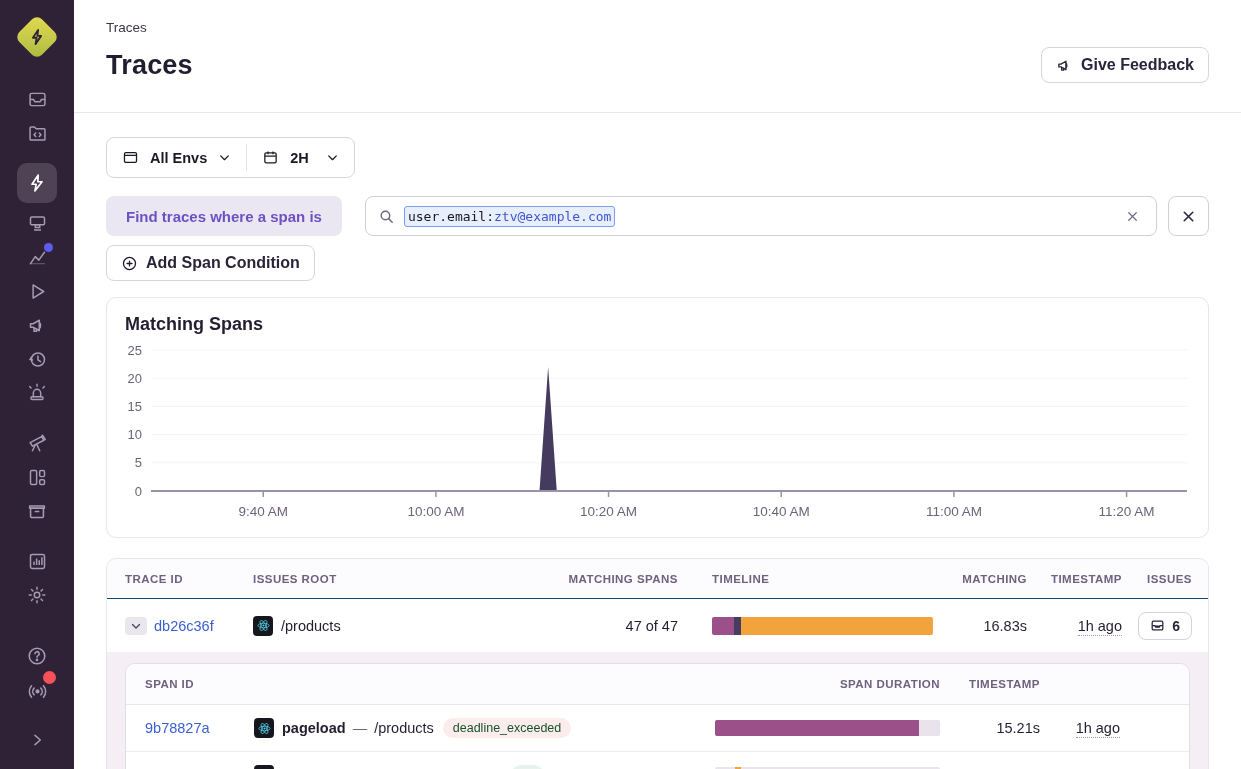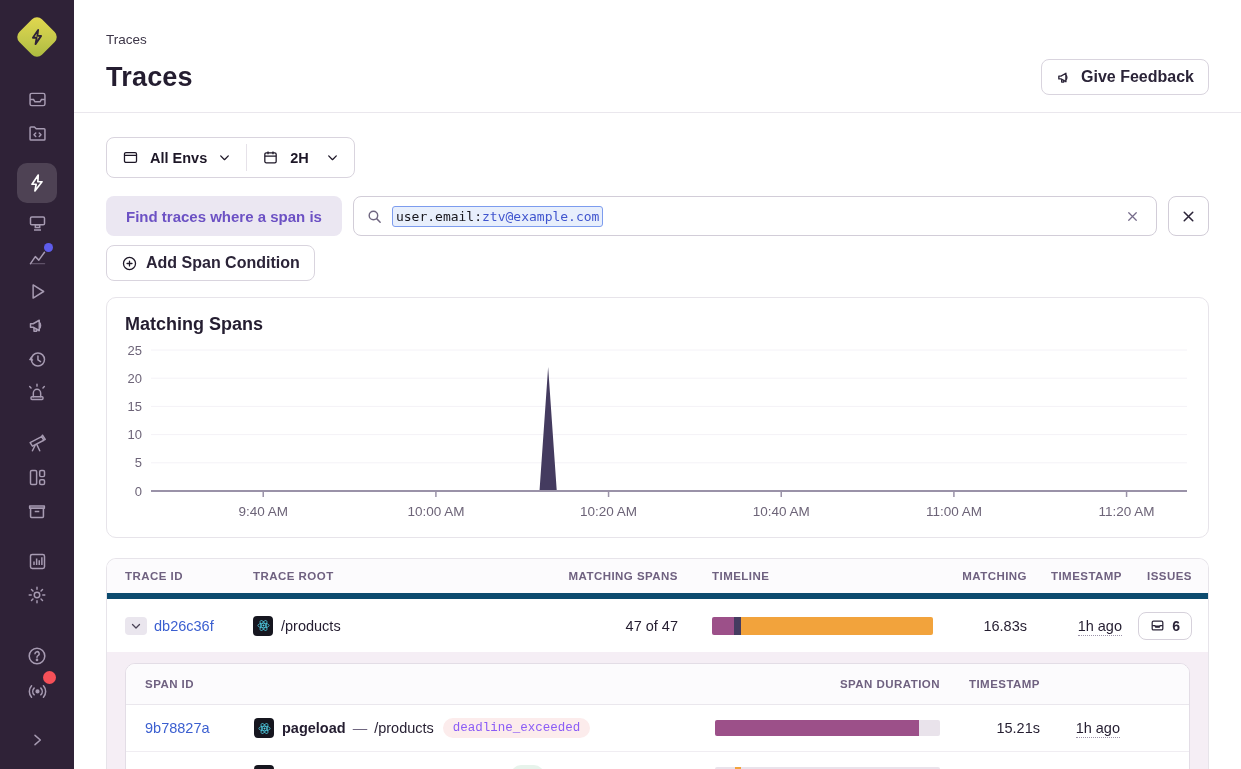--- a/index.html
+++ b/index.html
@@ -38,21 +38,21 @@
     position:absolute; width:9px; height:9px; border-radius:50%;
     top:3px; right:4px;
   }
   .dot.blue { background:#5e5cec; }
   .dot.red  { background:#f65058; width:13px; height:13px; top:-2px; right:1px; }
   .spacer-sm { height:16px; }
   .push-down { margin-top:auto; }
   
   .main { flex:1; display:flex; flex-direction:column; height:769px; overflow:hidden; }
   .page-header {
-    padding:32px 32px 0 32px; height:113px; border-bottom:1px solid #eae7ed;
+    padding:20px 32px 0 32px; height:113px; border-bottom:1px solid #eae7ed;
     display:flex; flex-direction:column;
   }
   .breadcrumb { font-size:13.5px; color:#3c3547; }
   .title-row { display:flex; align-items:center; justify-content:space-between; margin-top:12px; }
   .page-title { font-size:27px; font-weight:bold; color:#241d30; letter-spacing:.2px; }
   .btn {
     display:inline-flex; align-items:center; gap:8px;
     background:#fff; border:1px solid #d9d4de; border-radius:8px;
     font-size:16px; font-weight:bold; color:#2b2438;
     padding:8px 14px; cursor:pointer; font-family:"Liberation Sans",sans-serif;
@@ -69,21 +69,21 @@
   }
   .filter-divider { width:1px; background:#e6e2e9; margin:6px 0; }
   
   .search-row { display:flex; align-items:stretch; gap:11px; margin-bottom:9px; }
   .where-pill {
     background:#ebe7f2; color:#6c51c4; font-weight:bold; font-size:15px;
     border-radius:8px; display:flex; align-items:center; padding:0 20px; height:40px;
   }
   .search-box {
     flex:1; border:1px solid #d2cdd8; border-radius:8px; background:#fff; height:40px;
-    display:flex; align-items:center; padding:0 12px; gap:9px;
+    display:flex; align-items:center; padding:0 12px; gap:9px;margin-left:12px;
   }
   .token {
     font-family:"DejaVu Sans Mono", monospace; font-size:13px;
     background:#e8effc; border:1px solid #7d9cee; border-radius:3px;
     padding:2px 3px; display:inline-flex; white-space:nowrap;
   }
   .token .tkey { color:#17161d; }
   .token .tval { color:#4055ce; }
   .search-clear { margin-left:auto; color:#756b8a; font-size:16px; cursor:pointer; padding:4px; }
   .close-btn {
@@ -97,21 +97,21 @@
   }
   .chart-panel { padding:16px 18px 2px 18px; margin-bottom:20px; }
   .chart-title { font-size:18px; font-weight:bold; color:#241d30; margin-bottom:4px; }
   
   .trace-table { border-radius:10px 10px 0 0; border-bottom:none; overflow:hidden; }
   .t-grid {
     display:grid; align-items:center;
     grid-template-columns:128px 302px 123px 34px 221px 94px 95px 70px;
     padding:0 18px;
   }
-  .t-head { height:40px; background:#fcfbfd; border-bottom:6px solid #0c4a6e; }
+  .t-head { height:40px; background:#fcfbfd; border-bottom:1px solid #0c4a6e; }
   .th {
     font-size:11.5px; font-weight:bold; color:#6f6180; letter-spacing:.04em;
   }
   .r { text-align:right; }
   .t-row { height:53px; background:#fff; font-size:14.5px; }
   .toggle-btn {
     width:22px; height:18px; background:#eae6ee; border-radius:4px; border:none;
     display:inline-flex; align-items:center; justify-content:center; cursor:pointer;
     color:#4a4356; margin-right:7px; vertical-align:middle;
   }
@@ -141,21 +141,21 @@
     padding:0 19px;
   }
   .s-head { height:41px; background:#fcfbfd; border-bottom:1px solid #eae7ed; }
   .s-row { height:47px; border-bottom:1px solid #f0edf2; font-size:14.5px; }
   .op { font-weight:bold; color:#241d30; }
   .dash { color:#6f6680; margin:0 7px; }
   .desc-txt { color:#241d30; }
   .badge {
     font-size:12.5px; border-radius:20px; padding:3px 10px; margin-left:9px; white-space:nowrap;
   }
-  .badge-red { background:#fcecec; color:#8b5cf6;font-family:Liberation Mono, monospace; }
+  .badge-red { background:#fcecec; color:#14532d; }
   .badge-green { background:#e7f3eb; color:#4f9a63; }
   svg { display:block; }
   text { font-family:"Liberation Sans", sans-serif; }
 </style>
 </head>
 <body>
 
 <nav class="sidebar">
   <div class="logo">
     <span class="diamond"></span>
@@ -381,21 +381,21 @@
           <text x="828.9" y="177" text-anchor="middle" font-size="13.5" fill="#6d6478">11:00 AM</text>
           <line x1="1001.5666666666666" y1="152" x2="1001.5666666666666" y2="158" stroke="#9a92a8" stroke-width="1.5"></line>
           <text x="1001.5666666666666" y="177" text-anchor="middle" font-size="13.5" fill="#6d6478">11:20 AM</text>
         </svg>
     </section>
 
     
     <section class="panel trace-table">
       <div class="t-grid t-head">
         <div class="th">TRACE ID</div>
-        <div class="th">TRACE ROOT</div>
+        <div class="th">ISSUES ROOT</div>
         <div class="th r">MATCHING SPANS</div>
         <div></div>
         <div class="th">TIMELINE</div>
         <div class="th r">MATCHING</div>
         <div class="th r">TIMESTAMP</div>
         <div class="th r">ISSUES</div>
       </div>
 
       <div class="t-grid t-row">
         <div class="cell-flex">

